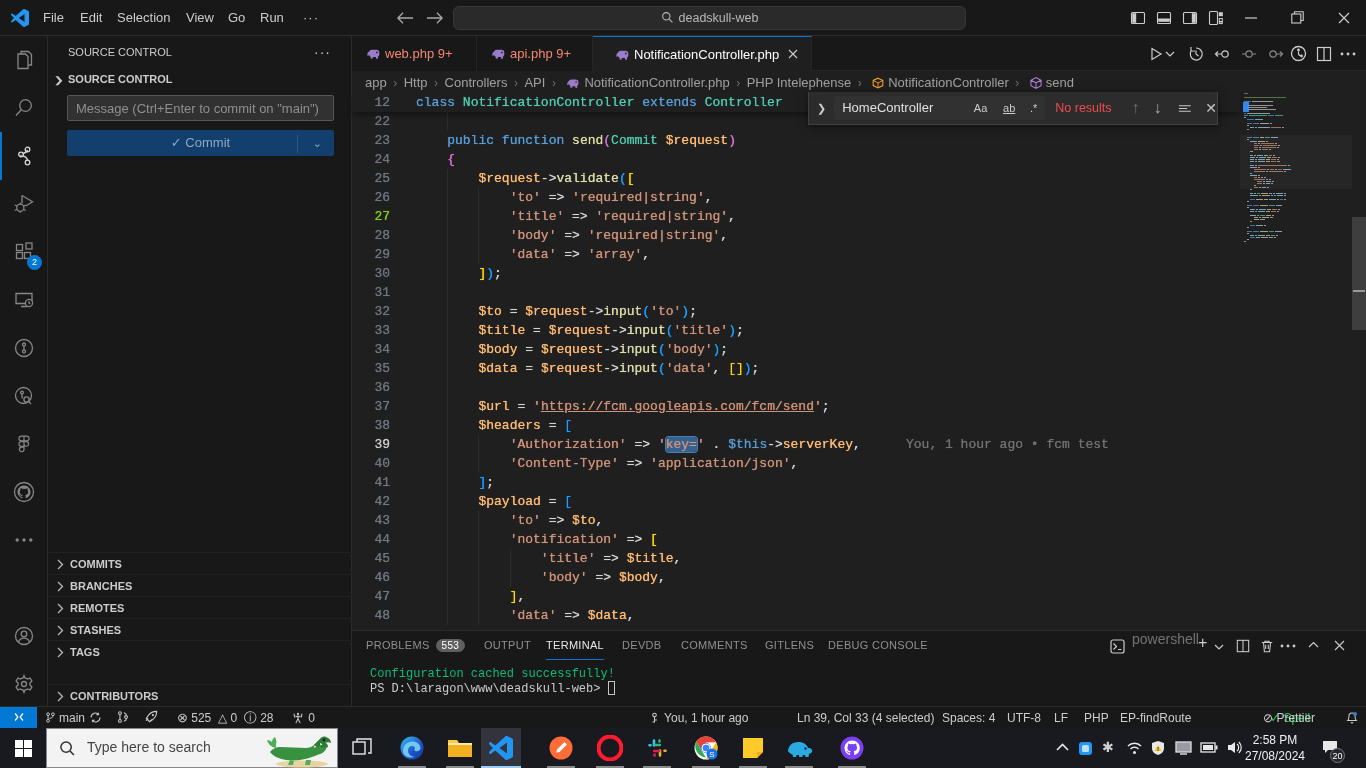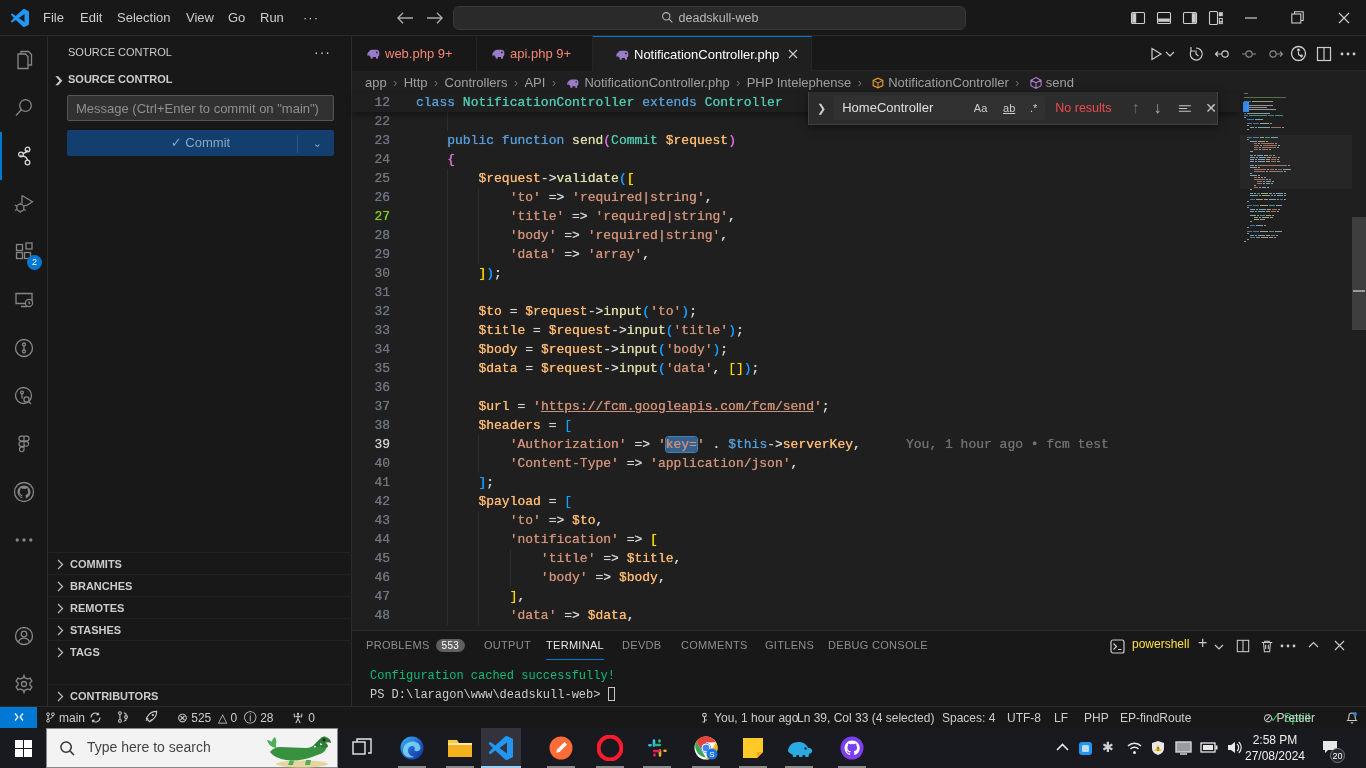--- a/index.html
+++ b/index.html
@@ -27,21 +27,21 @@
 .k{color:#569cd6}.t{color:#4ec9b0}.f{color:#dcdcaa}.v{color:#fdba74}.s{color:#ce9178}.w{color:#d4d4d4}
 .y{color:#ffd700}.m{color:#da70d6}.u{color:#179fff}
 .blame{color:#707070}
 .guide{position:absolute;top:0;width:1px;background:#2d2d2d}
 #minimap{position:absolute;left:888px;top:0;width:112px;height:537px}
 #vscroll{position:absolute;left:1000px;top:0;width:14px;height:537px}
 #find{position:absolute;left:456px;top:56px;width:410px;height:33px;background:#2c2c2d;border:1px solid #404040;border-top:none;box-shadow:0 2px 8px rgba(0,0,0,.5);display:flex;align-items:center;font-size:13px;color:#cccccc;z-index:5;white-space:nowrap}
 #panel{position:absolute;left:352px;top:630px;width:1014px;height:76px;background:#181818;border-top:1px solid #2b2b2b}
 .ptab{position:absolute;top:0;height:29px;line-height:29px;font-size:11px;color:#8f8f8f;letter-spacing:.3px}
 .ptab.active{color:#e7e7e7;border-bottom:1px solid #0078d4}
-#term{position:absolute;left:18px;top:36px;font-family:"Liberation Mono",monospace;font-size:12px;line-height:19px;white-space:pre}
+#term{position:absolute;left:18px;top:36px;font-family:"Liberation Mono",monospace;font-size:12px;line-height:14px;white-space:pre}
 #statusbar{position:absolute;left:0;top:706px;width:1366px;height:22px;background:#181818;border-top:1px solid #2b2b2b;color:#cccccc;font-size:12px}
 .sbit{position:absolute;top:0;height:22px;line-height:22px;white-space:nowrap}
 #taskbar{position:absolute;left:0;top:728px;width:1366px;height:40px;background:#191920}
 .tico{position:absolute;top:0;width:40px;height:40px;display:flex;align-items:center;justify-content:center}
 .underln{position:absolute;top:38px;height:2px;background:#8a8a8a}
 </style></head>
 <body>
 <div id="root">
 <div id="titlebar">
   <svg class="abs" style="left:11px;top:9px" width="18" height="18" viewBox="0 0 100 100">
@@ -346,21 +346,21 @@
       <div class="ptab" style="left:132px">OUTPUT</div>
       <div class="ptab active" style="left:194px">TERMINAL</div>
       <div class="ptab" style="left:270px">DEVDB</div>
       <div class="ptab" style="left:329px">COMMENTS</div>
       <div class="ptab" style="left:413px">GITLENS</div>
       <div class="ptab" style="left:476px">DEBUG CONSOLE</div>
 <svg class="abs" style="left:758px;top:8px" width="15" height="15" viewBox="0 0 15 15">
         <rect x="1" y="1" width="13" height="13" rx="2" fill="none" stroke="#cccccc" stroke-width="1.2"></rect>
         <path stroke="#cccccc" stroke-width="1.2" fill="none" d="m3.5 4.5 3 3-3 3M8 10.5h3.5"></path>
       </svg>
-<span class="abs" style="left:780px;top:6px;color:#fde047;font-size:12px">powershell</span>
+<span class="abs" style="left:780px;top:0;color:#737373;font-size:14px">powershell</span>
 <span class="abs" style="left:846px;top:3px;color:#cccccc;font-size:16px">+</span>
 <svg class="abs" style="left:862px;top:12px" width="10" height="8" viewBox="0 0 10 8">
         <path fill="none" stroke="#cccccc" stroke-width="1.2" d="m1 2 4 4 4-4"></path>
       </svg>
 <svg class="abs" style="left:884px;top:8px" width="14" height="14" viewBox="0 0 16 16">
         <rect x="1.5" y="1.5" width="13" height="13" fill="none" stroke="#cccccc" stroke-width="1.2"></rect>
         <path stroke="#cccccc" stroke-width="1.2" d="M8 1.5v13"></path>
       </svg>
 <svg class="abs" style="left:908px;top:8px" width="14" height="14" viewBox="0 0 16 16">
         <path fill="none" stroke="#cccccc" stroke-width="1.2" d="M2 4h12M5.5 4V2.5h5V4M4 4l1 10.5h6L12 4M6.5 6.5v5M9.5 6.5v5"></path>
@@ -402,21 +402,21 @@
         </svg></div>
       <div class="sbit" style="left:144px;color:#cccccc;"><svg width="15" height="15" viewBox="0 0 16 16" style="vertical-align:-2px">
           <path fill="none" stroke="#ccc" stroke-width="1.2" d="M13.5 2.5c-3.5 0-7 1.5-9 4.5l-2 3 3.5 3.5 3-2c3-2 4.5-5.5 4.5-9zM4.5 10 2 12.5M6 13.5 8.5 11"></path>
           <circle cx="9.5" cy="6.5" r="1.2" fill="#ccc"></circle>
         </svg></div>
       <div class="sbit" style="left:177px;color:#cccccc;"><span style="font-size:13px">⊗</span> 525&nbsp;&nbsp;<span style="font-size:12px">△</span> 0&nbsp;&nbsp;<span style="font-size:13px">ⓘ</span> 28</div>
       <div class="sbit" style="left:291px;color:#cccccc;"><svg width="14" height="14" viewBox="0 0 16 16" style="vertical-align:-2px">
           <circle cx="8" cy="4.5" r="1.3" fill="#ccc"></circle>
           <path fill="none" stroke="#ccc" stroke-width="1.2" d="M8 6v4m0 0-2.5 5M8 10l2.5 5M5.3 6.8a4 4 0 0 0 5.4 0M3.6 4.2a6.5 6.5 0 0 0 1 4.4M12.4 4.2a6.5 6.5 0 0 1-1 4.4"></path>
         </svg> 0</div>
-      <div class="sbit" style="left:698px;color:#cccccc;"><svg width="13" height="13" viewBox="0 0 16 16" style="vertical-align:-2px">
+      <div class="sbit" style="left:648px;color:#cccccc;"><svg width="13" height="13" viewBox="0 0 16 16" style="vertical-align:-2px">
           <circle cx="8" cy="5" r="2.2" fill="none" stroke="#ccc" stroke-width="1.3"></circle>
           <path fill="none" stroke="#ccc" stroke-width="1.3" d="M8 7.2V14M8 11h3M8 13.5H5.5"></path>
         </svg> You, 1 hour ago</div>
       <div class="sbit" style="left:797px;color:#cccccc;">Ln 39, Col 33 (4 selected)</div>
       <div class="sbit" style="left:942px;color:#cccccc;">Spaces: 4</div>
       <div class="sbit" style="left:1007px;color:#cccccc;">UTF-8</div>
       <div class="sbit" style="left:1054px;color:#cccccc;">LF</div>
       <div class="sbit" style="left:1084px;color:#cccccc;">PHP</div>
       <div class="sbit" style="left:1120px;color:#cccccc;">EP-findRoute</div>
       <div class="sbit" style="left:1270px;color:#22c55e;"><span style="font-size:12px">✓</span> Spell</div>

